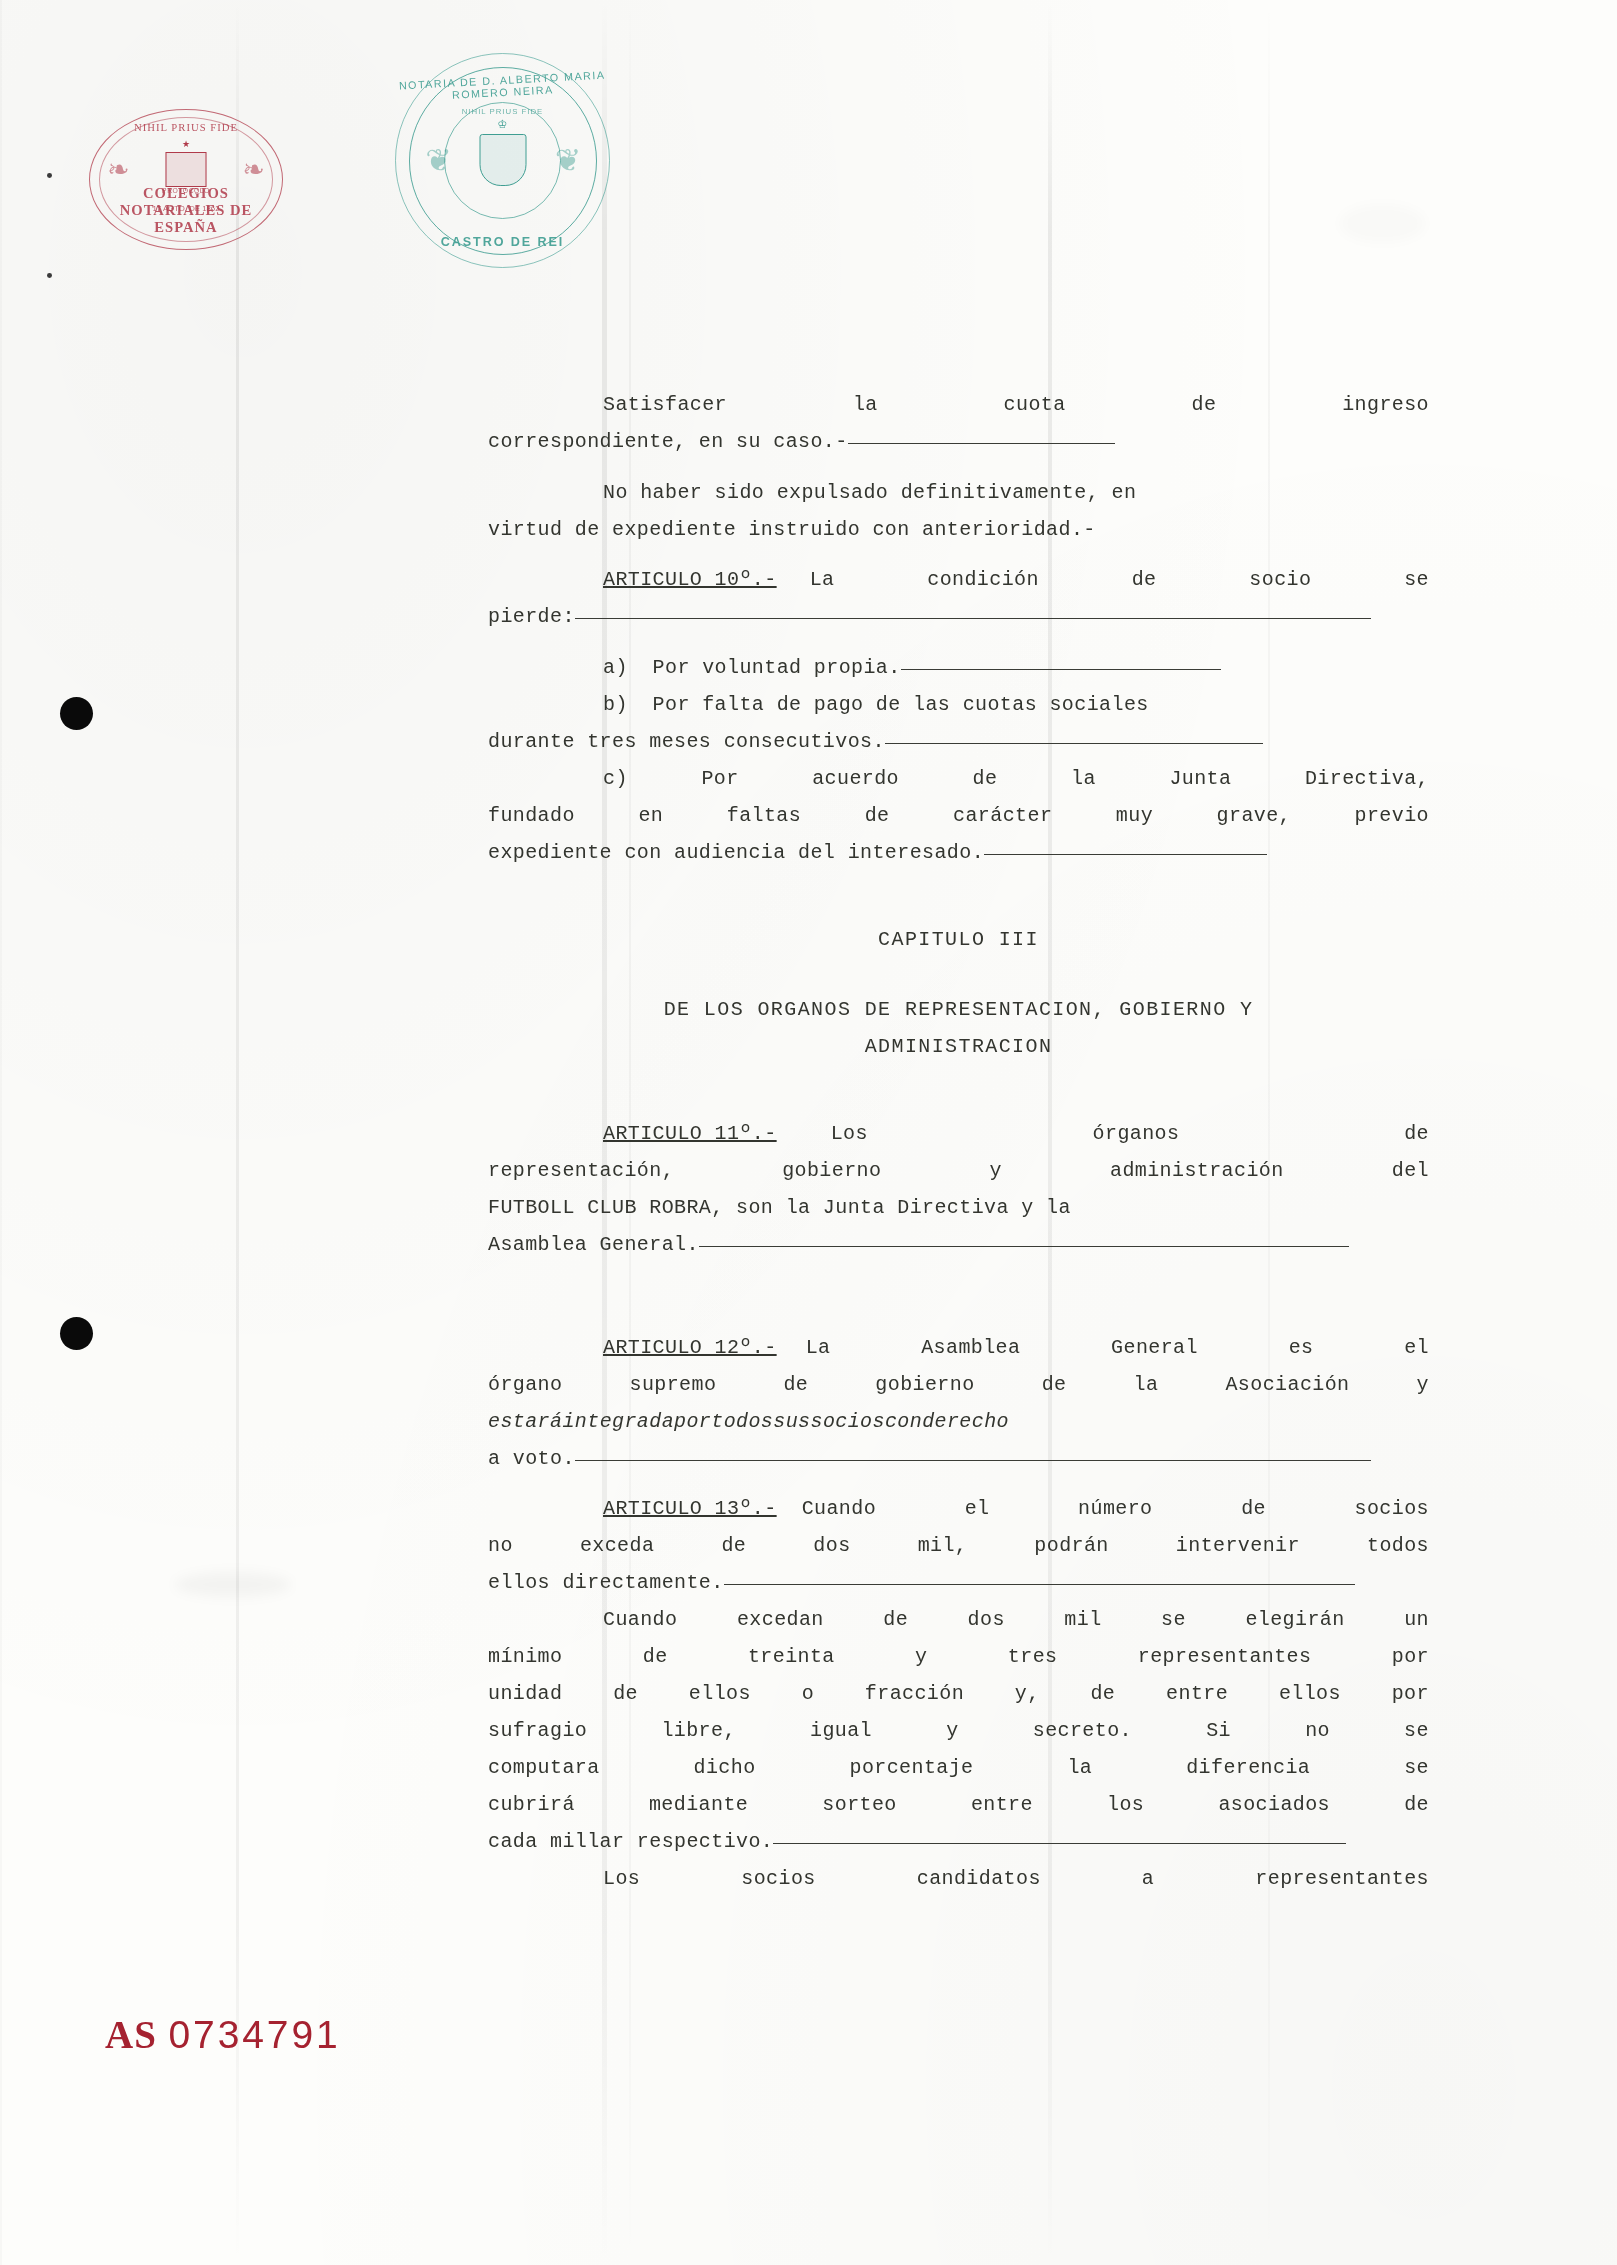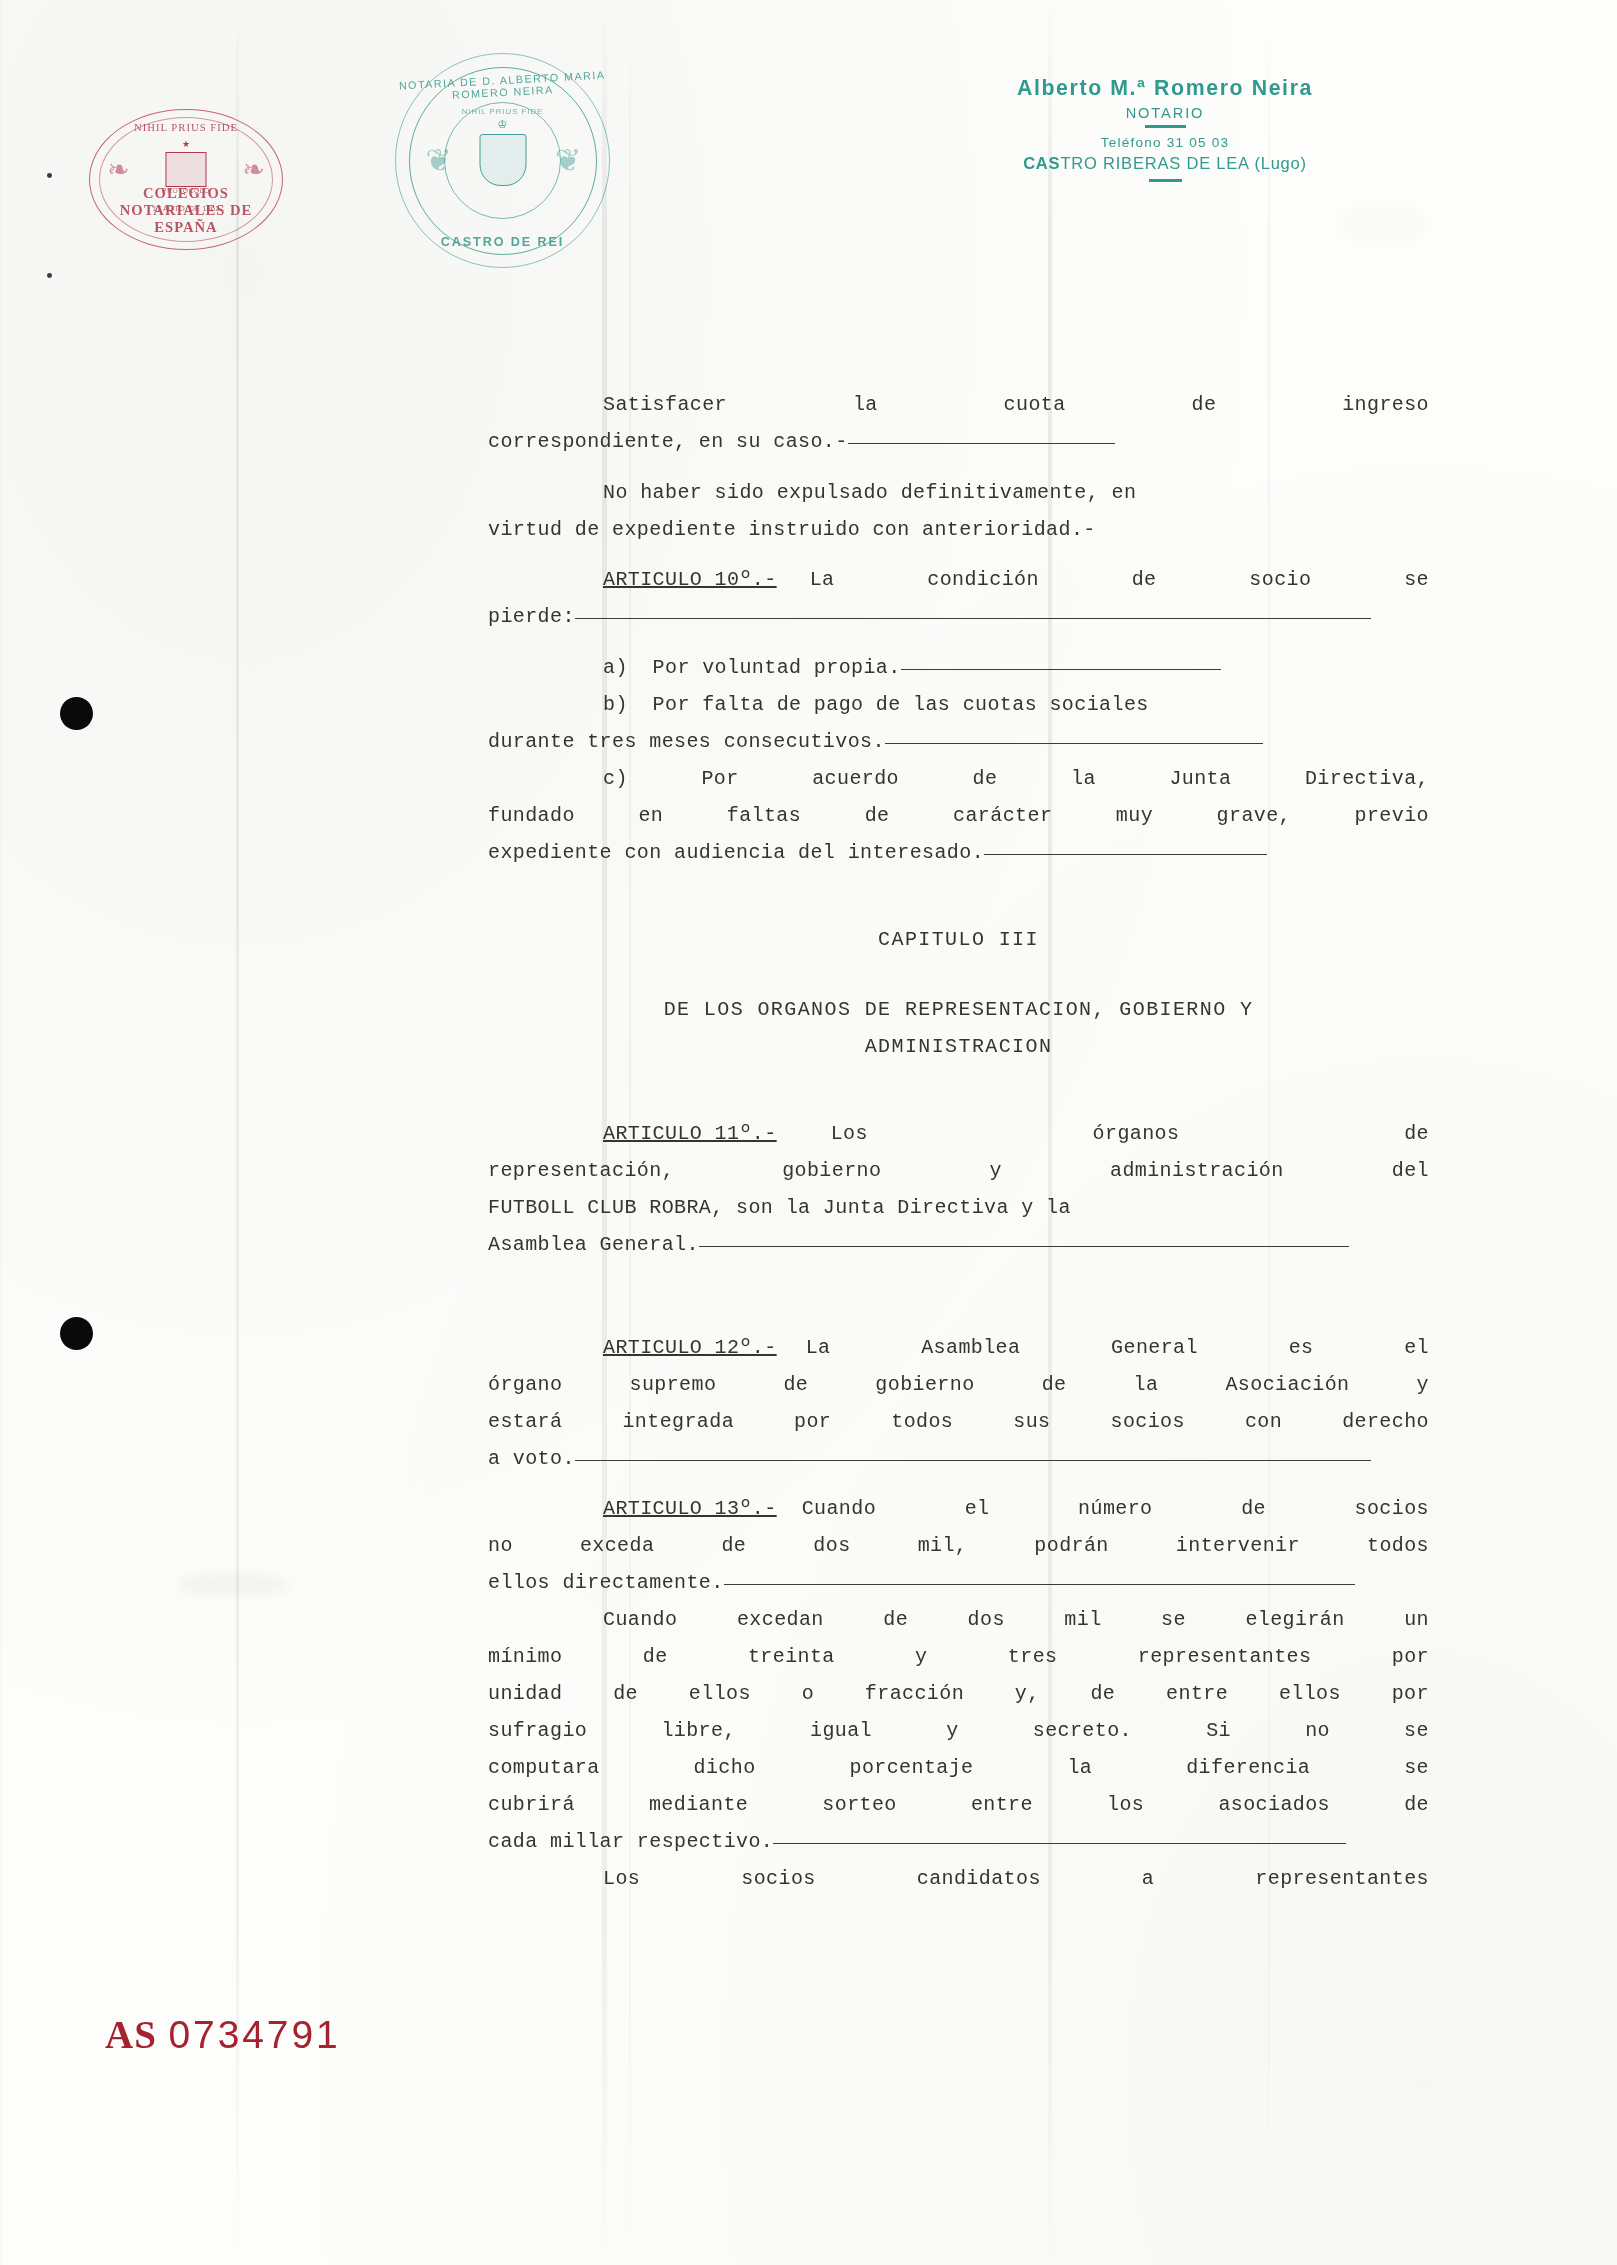--- a/index.html
+++ b/index.html
@@ -376,28 +376,20 @@
     <div class="inner-circle"></div>
     <div class="arc-top">NOTARIA DE D. ALBERTO MARIA ROMERO NEIRA</div>
     <div class="arc-inner">NIHIL PRIUS FIDE</div>
     <div class="crown">♔</div>
     <div class="shield"></div>
     <div class="leaf-l">❦</div>
     <div class="leaf-r">❦</div>
     <div class="arc-bottom">CASTRO DE REI</div>
   </div>
 
-  <div class="letterhead">
-    <div class="name">Alberto M.ª Romero Neira</div>
-    <div class="role">NOTARIO</div>
-    <div class="rule-small"></div>
-    <div class="phone">Teléfono 31 05 03</div>
-    <div class="city"><b>CAS</b><span>TRO RIBERAS DE LEA (Lugo)</span></div>
-    <div class="rule-bottom"></div>
-  </div>
 
   <div class="body-text">
 
     <div class="p">
       <div style="display:flex;">
         <span class="indent"></span>
         <span style="flex:1; display:flex; justify-content:space-between;">
           <span>Satisfacer</span>
           <span>la</span>
           <span>cuota</span>
@@ -523,21 +515,21 @@
       <div style="display:flex; justify-content:space-between;">
         <span>órgano</span>
           <span>supremo</span>
           <span>de</span>
           <span>gobierno</span>
           <span>de</span>
           <span>la</span>
           <span>Asociación</span>
           <span>y</span>
       </div>
-      <div style="display:flex; justify-content:space-between;">
+      <div style="display:flex; font-style:italic;">
         <span>estará</span>
           <span>integrada</span>
           <span>por</span>
           <span>todos</span>
           <span>sus</span>
           <span>socios</span>
           <span>con</span>
           <span>derecho</span>
       </div>
       <div>a voto.<span class="fill" style="width:796px;"></span></div>

